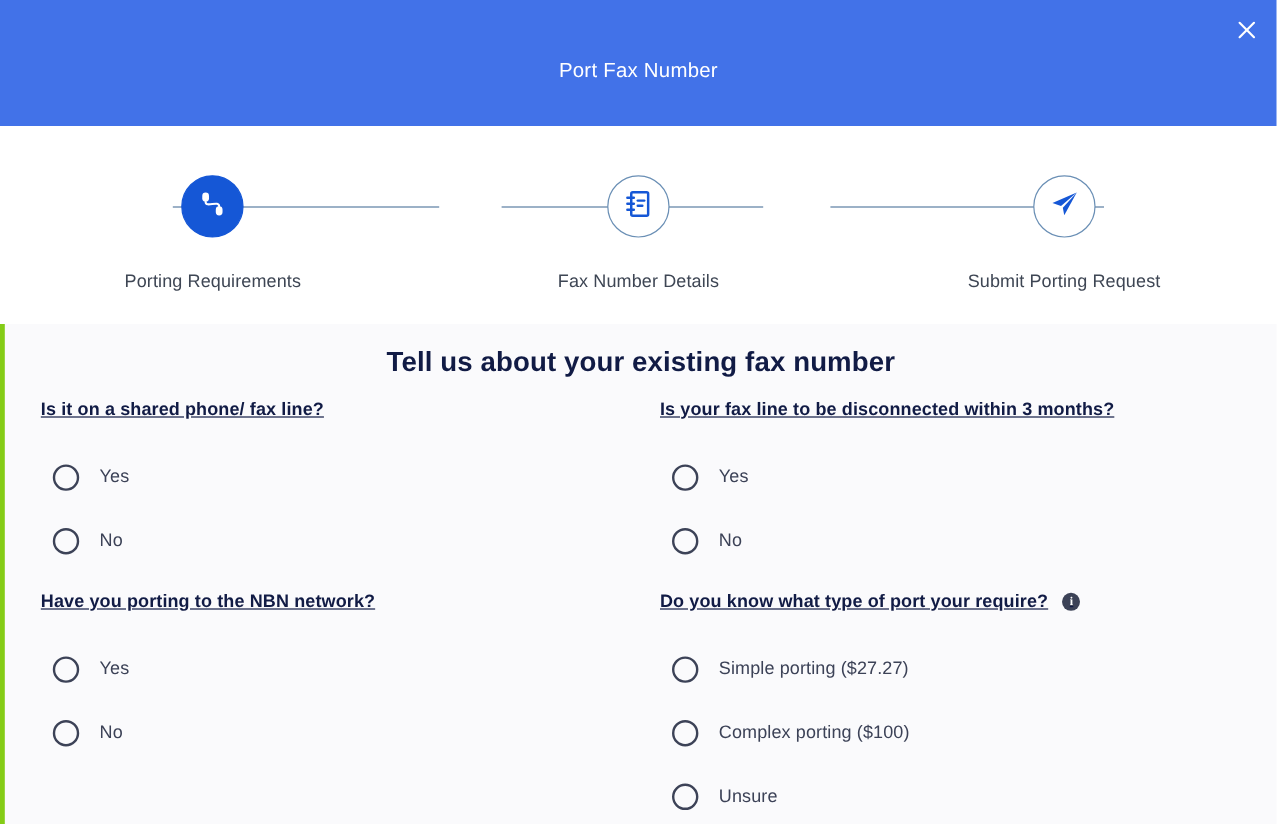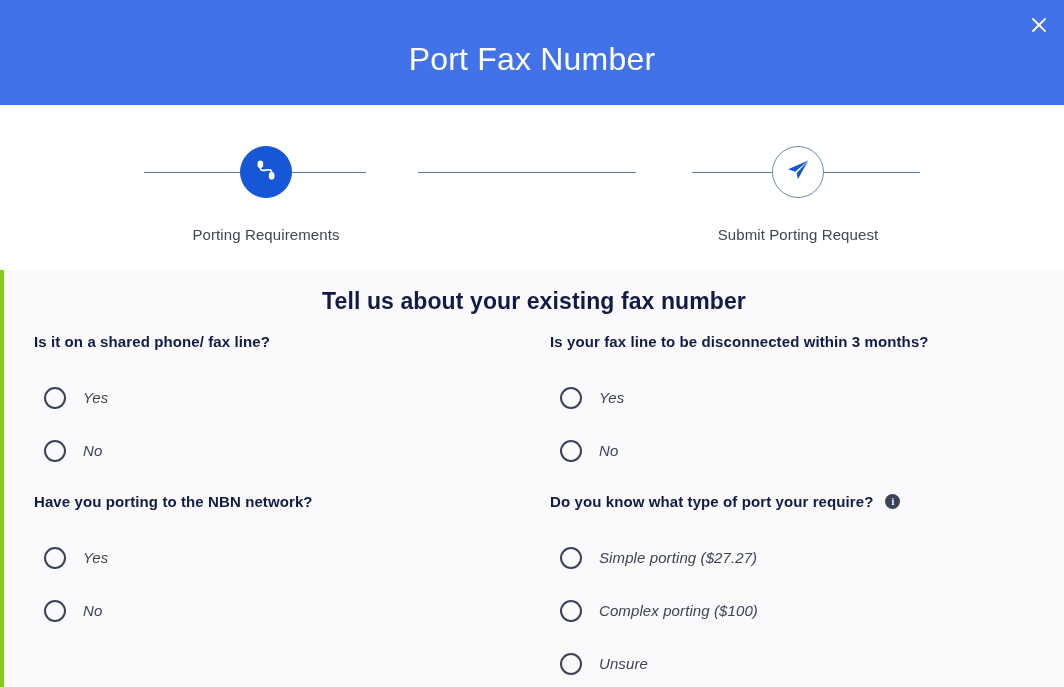--- a/index.html
+++ b/index.html
@@ -23,21 +23,21 @@
   .modal-header {
     position: relative;
     height: 105px;
     background: #4272e8;
     display: flex;
     align-items: center;
     justify-content: center;
   }
   .modal-title {
     color: #ffffff;
-    font-size: 32px;
+    font-size: 17px;
     font-weight: 400;
     letter-spacing: .2px;
     line-height: 1;
     margin-top: 12px;
   }
   .close-btn {
     position: absolute;
     top: 8px;
     right: 8px;
     width: 34px;
@@ -130,37 +130,38 @@
   .question-block { padding-bottom: 6px; }
   .q-title {
     font-size: 15px;
     font-weight: bold;
     color: #111b45;
     margin-bottom: 21px;
     display: flex;
     align-items: center;
     gap: 12px;
     letter-spacing: .1px;
+    text-decoration: underline;
   }
   .info-icon {
     width: 15px;
     height: 15px;
     border-radius: 50%;
     background: #3c4257;
     color: #ffffff;
     font-size: 10px;
     font-weight: bold;
     display: inline-flex;
     align-items: center;
     justify-content: center;
     font-family: "Liberation Serif", serif;
     cursor: pointer;
     line-height: 1;
   }
-  .opt-list { padding-left: 10px; font-style: italic; }
+  .opt-list { padding-left: 10px; }
   .opt {
     display: flex;
     align-items: center;
     gap: 17px;
     height: 53px;
     cursor: pointer;
   }
   .radio {
     width: 22px;
     height: 22px;
@@ -207,20 +208,35 @@
             <svg width="26" height="26" viewBox="0 0 24 24" fill="none">
               <rect x="4.2" y="3.2" width="5.2" height="7" rx="2.6" fill="#ffffff"></rect>
               <rect x="14.6" y="13.8" width="5.2" height="7" rx="2.6" fill="#ffffff"></rect>
               <path d="M6.8 10.4 C6.8 15.2 17.2 8.8 17.2 13.8" stroke="#ffffff" stroke-width="1.6" fill="none" stroke-linecap="round"></path>
             </svg>
           </span>
         </div>
         <div class="step-label">Porting Requirements</div>
       </div>
 
+      <div class="step">
+        <div class="step-circle">
+          <span>
+            <svg width="26" height="26" viewBox="0 0 24 24" fill="none">
+              <rect x="6.5" y="3" width="13" height="18" rx="1.2" stroke="#1557d6" stroke-width="1.9"></rect>
+              <line x1="3.5" y1="7.2" x2="8.5" y2="7.2" stroke="#1557d6" stroke-width="1.9" stroke-linecap="round"></line>
+              <line x1="3.5" y1="11.8" x2="8.5" y2="11.8" stroke="#1557d6" stroke-width="1.9" stroke-linecap="round"></line>
+              <line x1="3.5" y1="16.4" x2="8.5" y2="16.4" stroke="#1557d6" stroke-width="1.9" stroke-linecap="round"></line>
+              <line x1="11.5" y1="9.4" x2="16.5" y2="9.4" stroke="#1557d6" stroke-width="1.9" stroke-linecap="round"></line>
+              <line x1="11.5" y1="13.4" x2="15" y2="13.4" stroke="#1557d6" stroke-width="1.9" stroke-linecap="round"></line>
+            </svg>
+          </span>
+        </div>
+        <div class="step-label">Fax Number Details</div>
+      </div>
 
 
       <div class="step">
         <div class="step-circle">
           <span>
             <svg width="26" height="26" viewBox="0 0 24 24" fill="none">
               <path d="M21.5 3.2 L2.8 11.3 L9.4 13.6 L21.5 3.2 Z" fill="#1557d6"></path>
               <path d="M21.5 3.2 L10.8 14.8 L11.9 20.6 L21.5 3.2 Z" fill="#1557d6"></path>
             </svg>
           </span>

